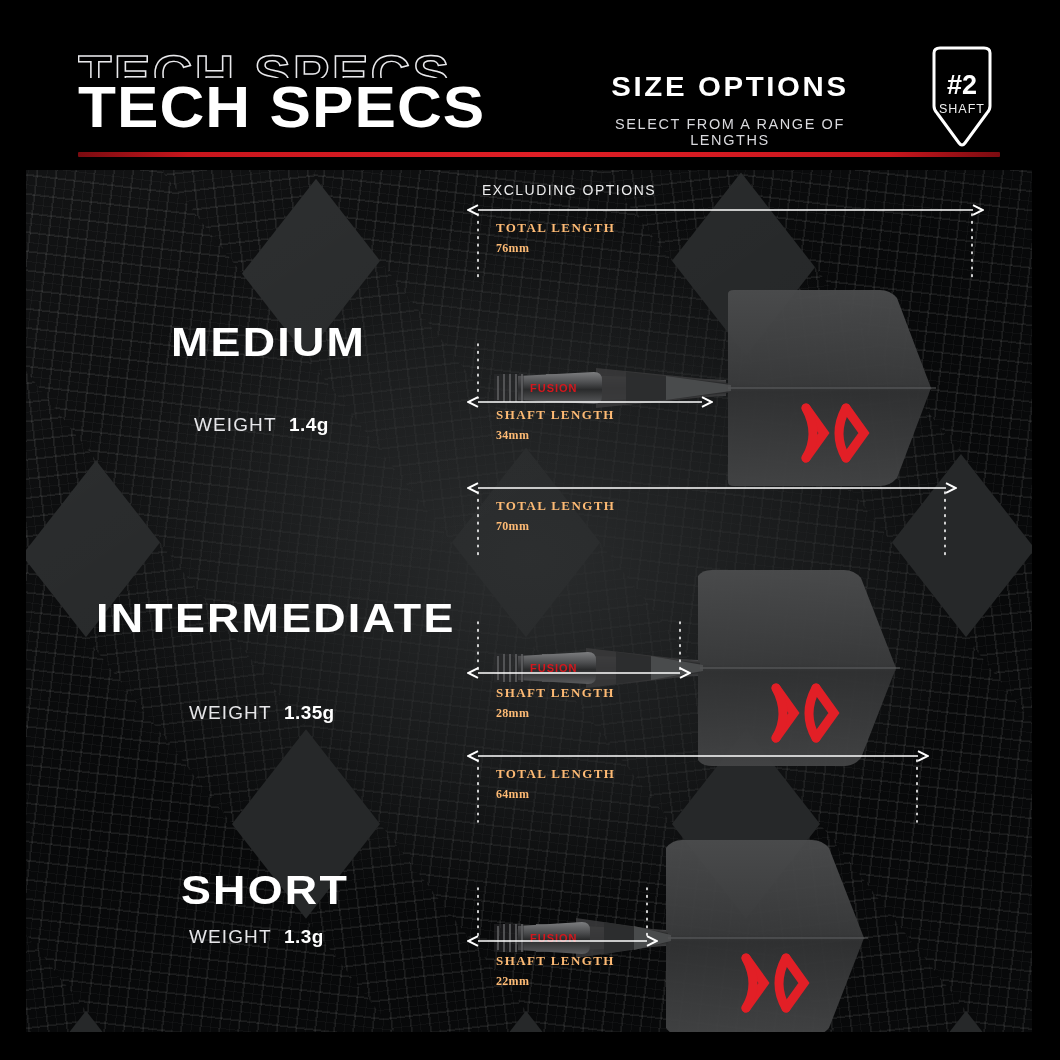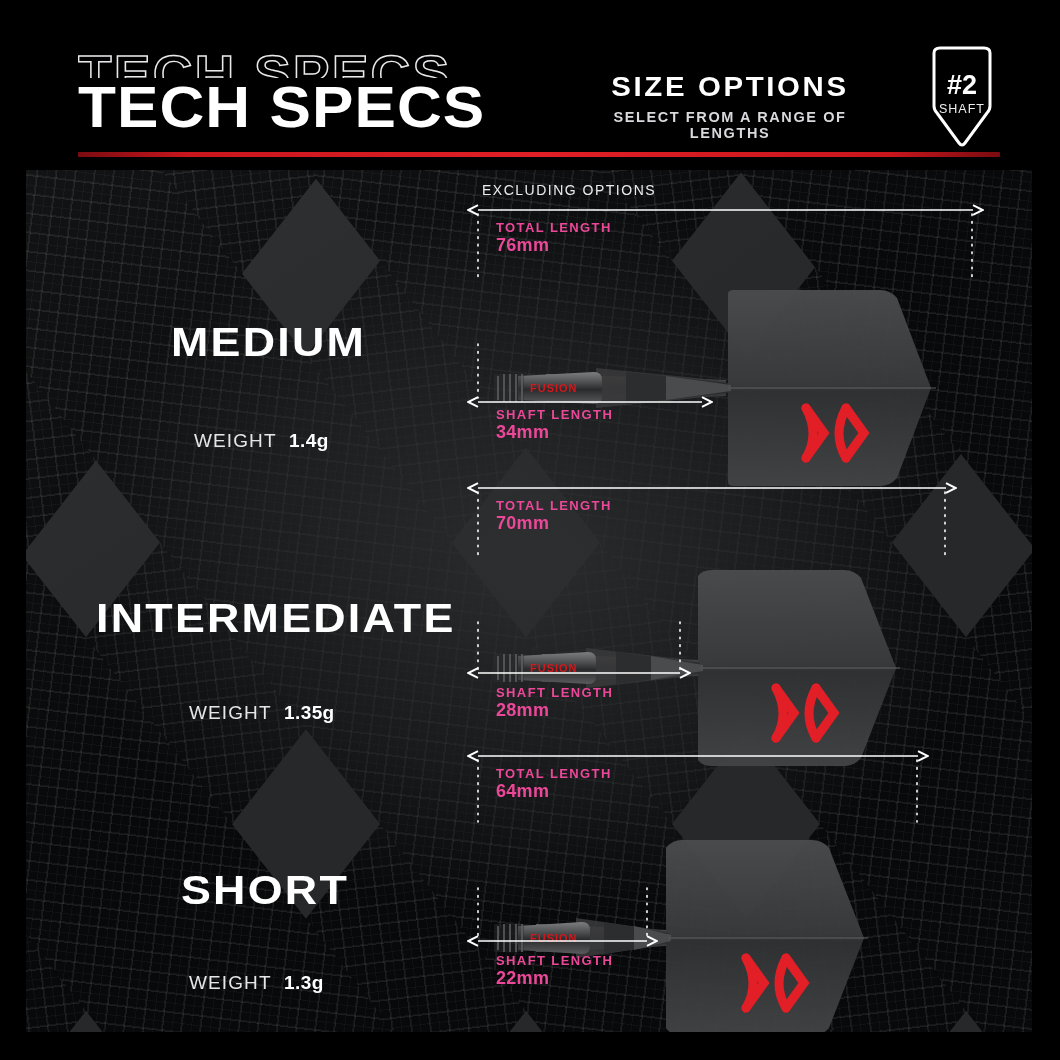--- a/index.html
+++ b/index.html
@@ -28,22 +28,22 @@
     position:absolute;left:0;top:28px;
     font-size:58px;line-height:62px;font-weight:700;letter-spacing:1px;
     color:#fff;transform:scaleX(1.07);transform-origin:left top;
   }
   .subhead{position:absolute;left:580px;top:71px;width:300px;text-align:center;}
   .subhead .big{
     font-size:28px;font-weight:700;letter-spacing:2.5px;color:#fff;
     transform:scaleX(1.05);transform-origin:center;display:block;
   }
   .subhead .small{
-    display:block;margin-top:6px;font-size:14.5px;letter-spacing:1.6px;
-    color:#d9d9dd;font-weight:700;
+    display:block;margin-top:13px;font-size:14.5px;letter-spacing:1.6px;
+    color:#d9d9dd;font-weight:400;
   }
   .badge{position:absolute;left:920px;top:44px;width:84px;height:106px;}
   .badge svg{display:block;}
   .badge-num{
     position:absolute;left:0;top:26px;width:84px;text-align:center;
     font-size:27px;font-weight:700;color:#fff;letter-spacing:0px;
   }
   .badge-lbl{
     position:absolute;left:0;top:58px;width:84px;text-align:center;
     font-size:12.5px;font-weight:400;color:#eee;letter-spacing:1px;
@@ -95,24 +95,24 @@
   }
   .size-weight{
     position:absolute;color:#e6e6e9;font-size:19px;letter-spacing:1.1px;
     font-weight:400;white-space:nowrap;
   }
   .size-weight b{color:#fff;font-weight:700;letter-spacing:0.4px;}
 
   
   .meas{position:absolute;left:0;top:0;width:1006px;height:862px;pointer-events:none;}
   .mlabel{
-    position:absolute;color:#ec4899;font-weight:700;white-space:nowrap;
+    position:absolute;color:#fdba74;font-weight:700;white-space:nowrap;font-family:Liberation Serif, serif;
   }
   .mlabel .cap{display:block;font-size:13px;letter-spacing:1.4px;}
-  .mlabel .val{display:block;font-size:18px;letter-spacing:0.3px;}
+  .mlabel .val{display:block;margin-top:5px;font-size:12px;letter-spacing:0.3px;}
   .excl{
     position:absolute;color:#ececed;font-size:14px;font-weight:400;
     letter-spacing:1.5px;white-space:nowrap;
   }
 
   
   .dart{position:absolute;}
 </style>
 </head>
 <body>
@@ -155,33 +155,33 @@
 
       <div class="band d2" style="left:-230px;  top:-420px; width:230px; height:1700px;"></div>
       <div class="band d2" style="left:210px;   top:-420px; width:230px; height:1700px;"></div>
       <div class="band d2" style="left:650px;   top:-420px; width:230px; height:1700px;"></div>
       <div class="band d2" style="left:1080px;  top:-420px; width:230px; height:1700px;"></div>
       <div class="vig"></div>
       <div class="sheen"></div>
     </div>
 
     <div class="size-name" style="left:145px; top:152px;">MEDIUM</div>
-    <div class="size-weight" style="left:168px; top:260px;">
+    <div class="size-weight" style="left:168px; top:244px;">
       <span>WEIGHT</span>
       &nbsp;<b>1.4g</b>
     </div>
 
     <div class="size-name" style="left:70px;  top:428px;">INTERMEDIATE</div>
     <div class="size-weight" style="left:163px; top:532px;">
       <span>WEIGHT</span>
       &nbsp;<b>1.35g</b>
     </div>
 
     <div class="size-name" style="left:155px; top:700px;">SHORT</div>
-    <div class="size-weight" style="left:163px; top:802px;">
+    <div class="size-weight" style="left:163px; top:756px;">
       <span>WEIGHT</span>
       &nbsp;<b>1.3g</b>
     </div>
 
     <div class="dart" style="left:450px; top:118px;">
       <svg width="550" height="300" viewBox="0 0 550 300">
         <defs>
           <linearGradient id="fl1" x1="0" y1="0" x2="0" y2="1">
             <stop offset="0%" stop-color="#4b4c4d"></stop>
             <stop offset="48%" stop-color="#3a3b3c"></stop>

